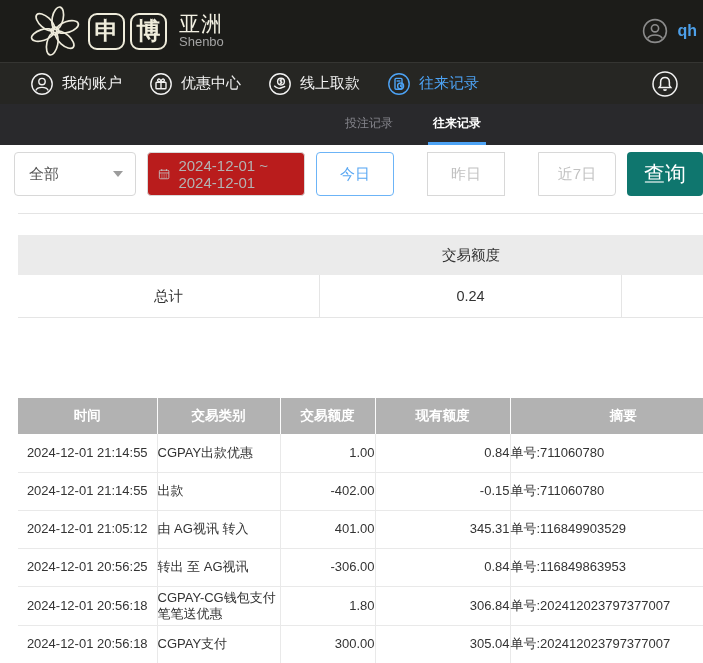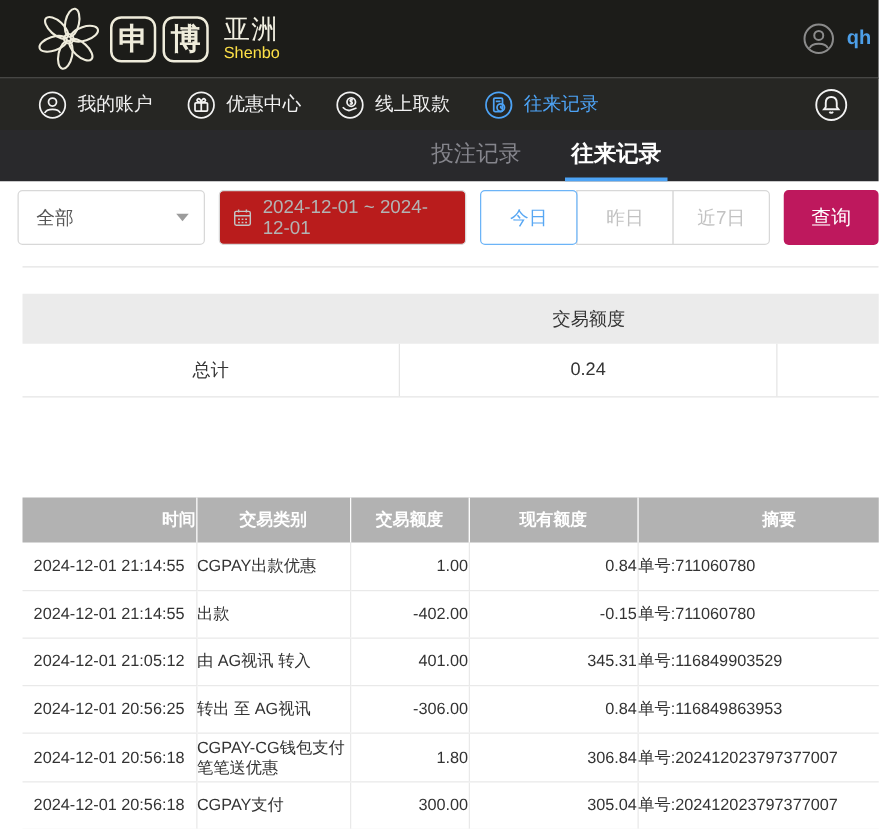--- a/index.html
+++ b/index.html
@@ -7,71 +7,71 @@
     font-family:"Liberation Sans","DejaVu Sans",sans-serif; }
 
   
   .top-header { height:62px; background:#1c1c19; display:flex; align-items:center; padding:0 6px 0 28px; }
   .flower { width:54px; height:54px; flex:0 0 auto; }
   .brand-boxes { display:flex; align-items:center; gap:5px; margin-left:6px; }
   .char-box { width:37px; height:37px; border:2px solid #efecdb; border-radius:9px;
     color:#efecdb; font-size:24px; font-weight:bold; display:flex; align-items:center; justify-content:center; }
   .brand-txt { margin-left:7px; line-height:1.05; }
   .brand-region { color:#f2f0e2; font-size:21px; letter-spacing:1px; }
-  .brand-sub { color:#fde047; font-size:13px; }
+  .brand-sub { color:#a3a3a3; font-size:13px; }
   .header-right { margin-left:auto; display:flex; align-items:center; gap:9px; }
   .username { color:#4d9fe8; font-size:16px; font-weight:bold; }
 
   
   .main-nav { height:42px; background:#262623; border-top:1px solid #353532;
     display:flex; align-items:center; padding:0 24px 0 30px; gap:27px; }
   .nav-item { display:flex; align-items:center; gap:8px; color:#f2f2f2; font-size:15px; cursor:pointer; }
   .nav-item svg { display:block; }
   .nav-item.active { color:#4da3f5; }
   .nav-bell { margin-left:auto; display:flex; align-items:center; }
 
   
   .sub-nav { height:41px; background:#29292c; display:flex; align-items:stretch; padding-left:340px; gap:30px; }
-  .tab { display:flex; align-items:center; color:#85858c; font-size:18px; padding:0 5px;
+  .tab { display:flex; align-items:center; color:#85858c; font-size:12px; padding:0 5px;
     border-bottom:3px solid transparent; cursor:pointer;font-family:Liberation Mono, monospace; }
   .tab.active { color:#ffffff; border-bottom-color:#4da3f5; font-weight:bold; }
 
   
   .filter-row { display:flex; align-items:center; margin:7px 0 0 14px; height:44px; gap:11px; }
   .select-box { width:164px; height:44px; border:1px solid #d8d8d8; border-radius:4px;
     display:flex; align-items:center; padding:0 12px 0 14px; color:#555; font-size:15px; background:#fff; cursor:pointer; }
   .select-caret { margin-left:auto; width:0; height:0; border-left:5px solid transparent;
     border-right:5px solid transparent; border-top:6px solid #9c9c9c; }
   .date-box { width:218px; height:44px; border:1px solid #d8d8d8; border-radius:4px;
     display:flex; align-items:center; gap:8px; padding:0 10px; color:#b3b3b3; font-size:15px; background:#b91c1c; cursor:pointer; }
-  .seg-group { display:flex; height:44px; }
+  .seg-group { display:flex; height:44px;gap:34px; }
   .seg-btn { width:78px; height:44px; border:1px solid #d8d8d8; background:#fff; color:#c2c2c2;
     font-size:15px; display:flex; align-items:center; justify-content:center; cursor:pointer; margin-left:-1px; }
   .seg-btn:first-child { border-radius:4px 0 0 4px; margin-left:0; }
   .seg-btn:last-child { border-radius:0 4px 4px 0; }
   .seg-btn.active { border-color:#6cb4f7; color:#58a7f3; position:relative; z-index:1; border-radius:4px; }
-  .search-btn { width:76px; height:44px; background:#be185d; border:none; border-radius:4px;
-    color:#fff; font-size:16px; display:flex; align-items:center; justify-content:center; cursor:pointer; flex:0 0 auto; }
+  .search-btn { width:76px; height:44px; background:#0f766e; border:none; border-radius:4px;
+    color:#fff; font-size:21px; display:flex; align-items:center; justify-content:center; cursor:pointer; flex:0 0 auto; }
 
   .divider { border-top:1px solid #e4e4e4; margin:17px 0 0 18px; }
 
   
   .summary { margin:21px 0 0 18px; width:906px; font-size:14.5px; color:#333; }
   .summary-head { height:40px; background:#ebebeb; display:grid; grid-template-columns:302px 302px 302px; align-items:center; }
   .summary-head div { text-align:center; }
   .summary-body { display:grid; grid-template-columns:302px 302px 302px; border-bottom:1px solid #e5e5e5; }
   .summary-body div { height:42px; display:flex; align-items:center; justify-content:center; }
   .summary-body .sep { border-right:1px solid #e5e5e5; }
 
   
   .tx-wrap { margin:80px 0 0 18px; }
   table.tx { width:718px; border-collapse:collapse; table-layout:fixed; font-size:13px; color:#333; }
   table.tx thead th { background:#b2b2b2; color:#fff; font-weight:bold; height:36px; text-align:center;
     border-left:1px solid #fcfcfc; font-size:13.5px; }
-  table.tx thead th:first-child { border-left:none;text-align:right; }
+  table.tx thead th:first-child { border-left:none; }
   table.tx tbody td { height:38px; border-bottom:1px solid #e9e9e9; border-left:1px solid #e9e9e9;
     line-height:16px; padding:3px 0; }
   table.tx tbody td:first-child { border-left:none; }
   td.col0 { text-align:center; }
   td.col1 { text-align:left; padding-left:7px; padding-right:4px; }
   td.col2 { text-align:right; padding-right:9px; }
   td.col3 { text-align:right; padding-right:10px; }
   td.col4 { text-align:left; padding-left:9px; }
 </style>
 </head>

